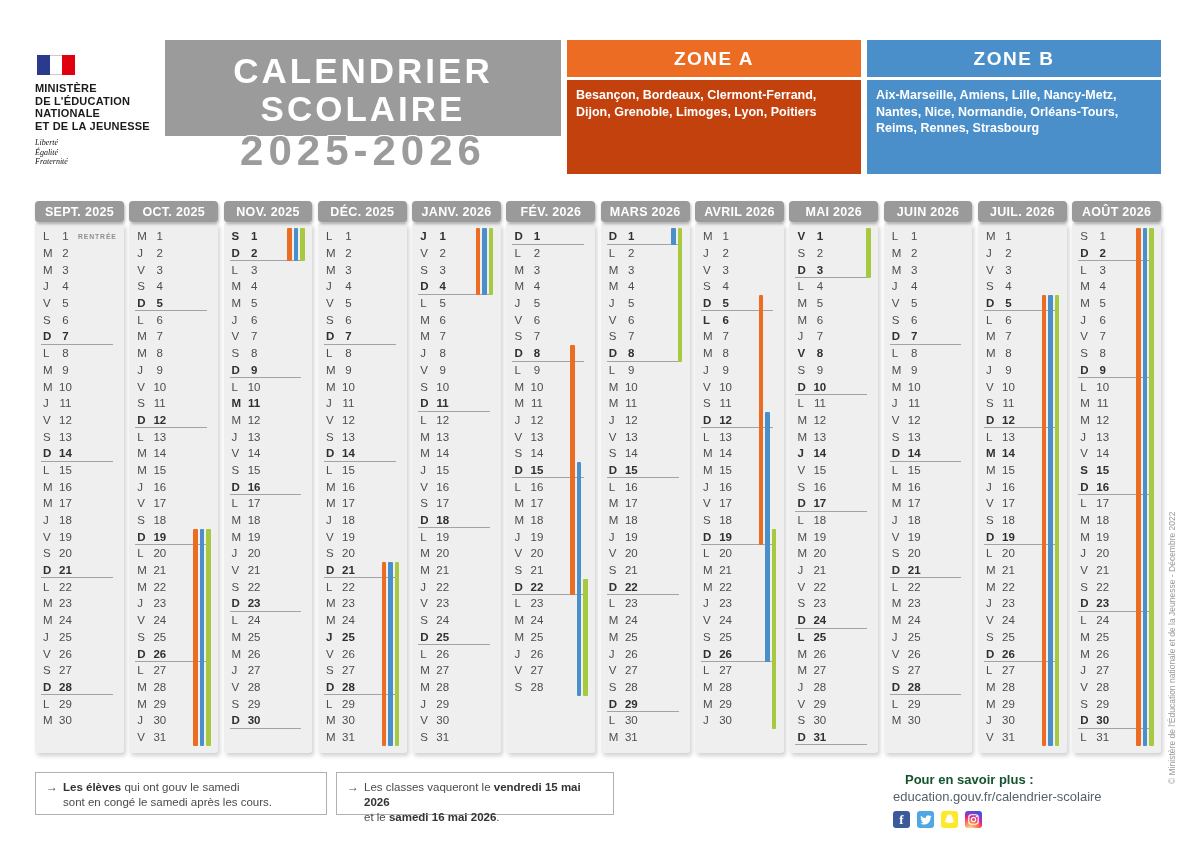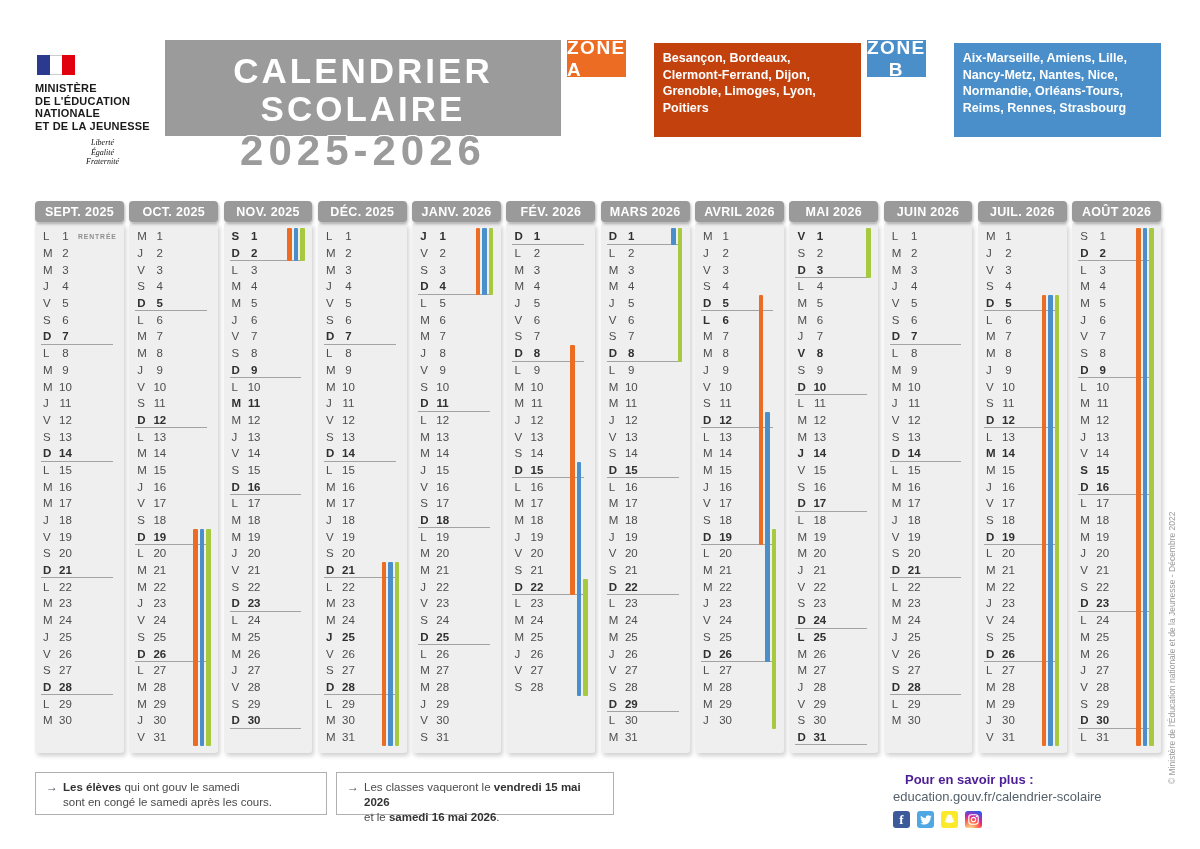--- a/index.html
+++ b/index.html
@@ -8,35 +8,35 @@
           font-family:"Liberation Sans", sans-serif; background:#fff; }
 
   
   .logo { position:absolute; left:35px; top:55px; width:135px; }
   .flag { display:flex; width:38px; height:20px; margin:0 0 7px 2px; }
   .flag .fb { width:13px; background:#2b3a8f; }
   .flag .fw { width:12px; background:#fff; border-top:1px solid #ccc; border-bottom:1px solid #ccc; }
   .flag .fr { width:13px; background:#e1000f; }
   .ministry { font-weight:bold; font-size:11px; line-height:12.5px; color:#1a1a1a; letter-spacing:.2px; }
   .motto { margin-top:6px; font-family:"Liberation Serif", serif; font-style:italic;
-           font-size:8px; line-height:9.5px; color:#111;text-align:center; }
+           font-size:8px; line-height:9.5px; color:#111; }
 
   
   .title-box { position:absolute; left:165px; top:40px; width:396px; height:96px;
                background:#9b9b9b; text-align:center; color:#fff; }
   .title-line { font-size:35px; font-weight:bold; letter-spacing:3px; line-height:38px; }
   .title-line.first { margin-top:12px; }
   .title-years { margin-top:1px; font-size:42px; font-weight:bold; letter-spacing:5px; line-height:44px;
                  color:#9b9b9b;
                  text-shadow:-1px -1px 0 #fff, 1px -1px 0 #fff, -1px 1px 0 #fff, 1px 1px 0 #fff,
                              -1px 0 0 #fff, 1px 0 0 #fff, 0 -1px 0 #fff, 0 1px 0 #fff; }
 
   
   .zones { position:absolute; left:567px; top:40px; width:594px; display:flex; gap:6px; }
-  .zone { flex:1; display:flex; flex-direction:row;gap:28px; }
+  .zone { flex:1; display:flex; flex-direction:column; }
   .zone-head { height:37px; display:flex; align-items:center; justify-content:center;
                color:#fff; font-weight:bold; font-size:19px; letter-spacing:1.5px; }
   .zone-body { margin-top:3px; height:94px; padding:7px 9px; color:#fff; font-weight:bold;
                font-size:12.5px; line-height:16.5px; }
 
   
   .cal { position:absolute; left:35px; top:201px; width:1126px; display:flex; gap:5.5px; }
   .month { flex:1; position:relative; }
   .m-head { height:21px; background:#9a9a9a; border-radius:4px; color:#fff; font-weight:bold;
             font-size:12.5px; letter-spacing:.3px; display:flex; align-items:center; justify-content:center;
@@ -58,21 +58,21 @@
   
   .note { position:absolute; top:772px; border:1px solid #b0b0b0; background:#fff;
           padding:7px 10px 6px 10px; display:flex; font-size:11.5px; line-height:15px; color:#4a4a4a; }
   .note-1 { left:35px; width:292px; height:43px; }
   .note-2 { left:336px; width:278px; height:43px; }
   .note .arrow { color:#4a5560; margin-right:5px; font-size:12px; }
   .note b { color:#333; }
 
   
   .more { position:absolute; left:893px; top:772px; width:300px; }
-  .more-label { font-weight:bold; font-size:13px; color:#4c1d95;padding-left:12px; }
+  .more-label { font-weight:bold; font-size:13px; color:#14532d;padding-left:12px; }
   .more-url { font-size:13px; color:#55606a; margin-top:2px; }
   .social { display:flex; gap:7px; margin-top:7px; }
   .sicon { width:17px; height:17px; border-radius:3px; display:flex; align-items:center;
            justify-content:center; cursor:pointer; }
   .sicon.facebook { background:#3c5a99; color:#fff; font-weight:bold; font-size:13px;
                     font-family:"Liberation Serif", serif; }
   .sicon.instagram { background:radial-gradient(circle at 30% 110%, #fdf497 0%, #fd5949 45%, #d6249f 60%, #285aeb 90%); }
 
   
   .copyright { position:absolute; left:1167px; top:784px; transform:rotate(-90deg);

